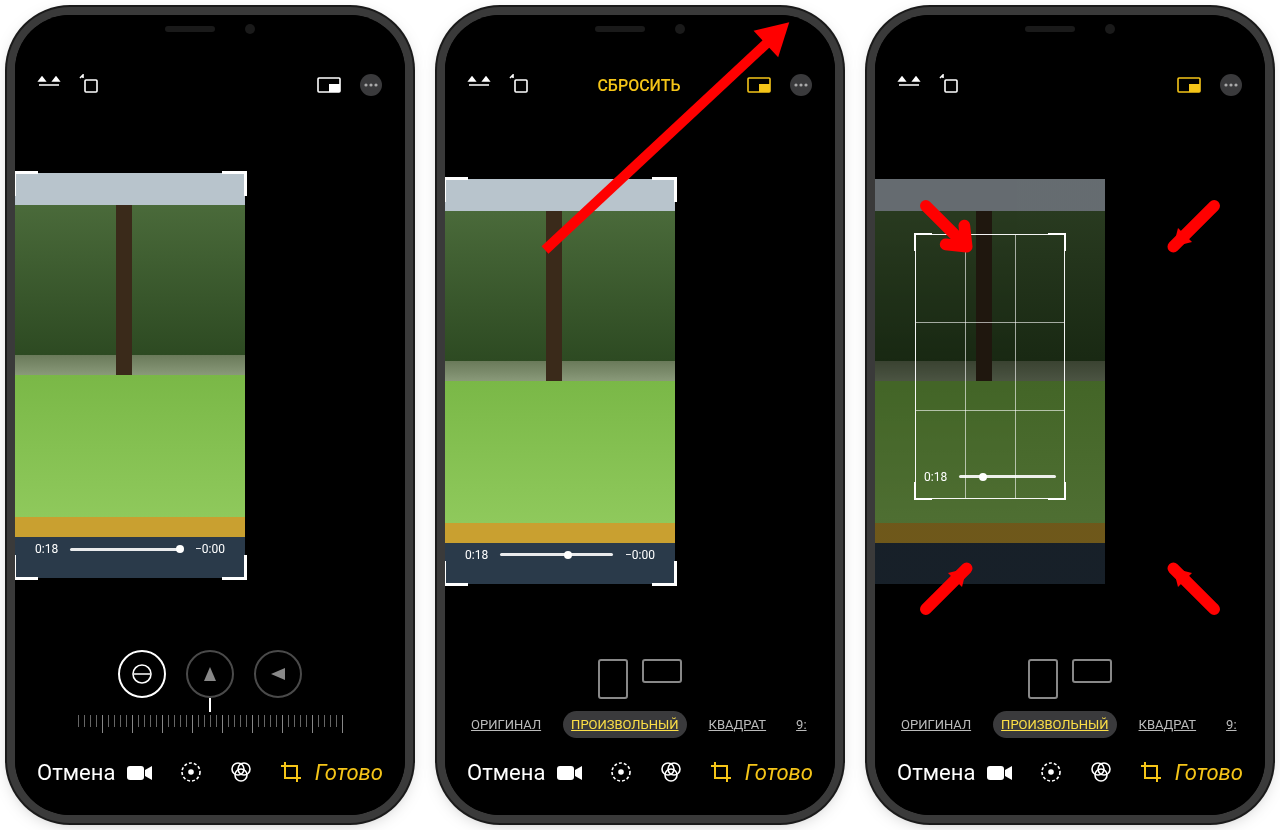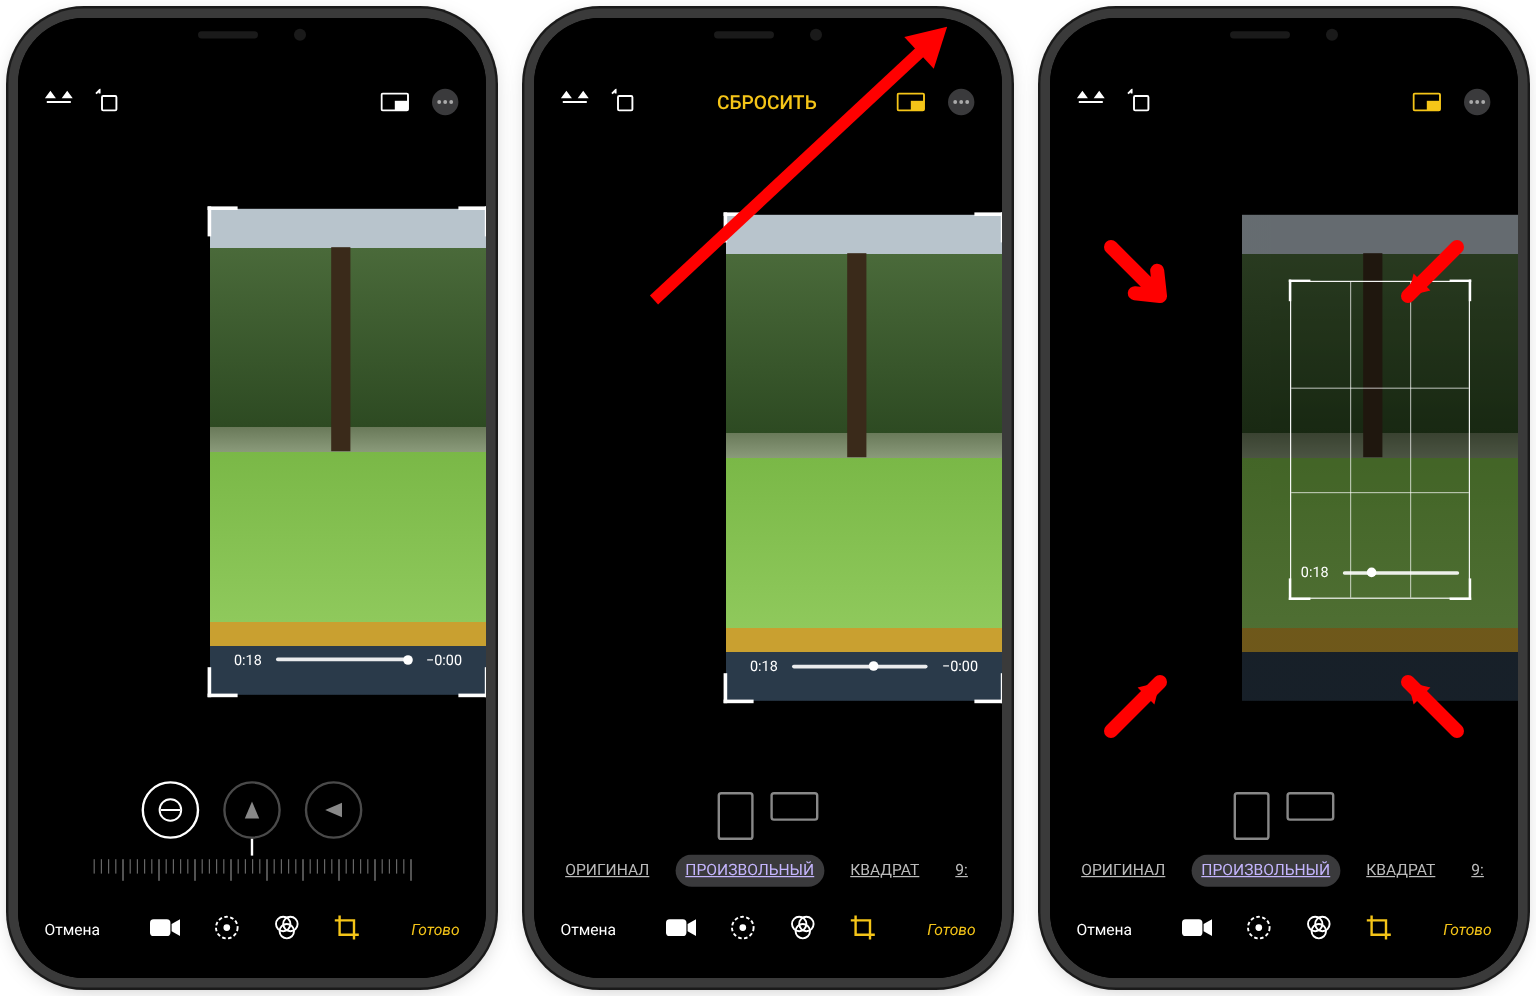--- a/index.html
+++ b/index.html
@@ -51,21 +51,21 @@
     display:flex;align-items:center;justify-content:space-between;
     padding:10px 22px;
     height:40px;
   }
   .topbar-left,.topbar-right{display:flex;gap:18px;align-items:center;}
   .topbar-center{color:var(--accent);font-size:16px;font-weight:500;flex:1;text-align:center;}
   .icon-btn{display:flex;align-items:center;justify-content:center;}
   .photo-area{
     flex:1;
     display:flex;
-    justify-content:flex-end;
+    justify-content:flex-start;
     align-items:center;
     position:relative;
   }
   .photo-frame{
     position:relative;
     width:230px;height:405px;
   }
   .photo-img{
     width:100%;height:100%;
     background:linear-gradient(to bottom,
@@ -119,27 +119,27 @@
   
   .orient-row{display:flex;justify-content:center;gap:14px;padding:12px 0;}
   .orient-box{width:26px;border:2px solid #888;border-radius:3px;}
   .orient-p{height:36px;}
   .orient-l{height:20px;width:36px;}
   .aspect-row{
     display:flex;gap:14px;align-items:center;
     padding:0 18px 6px;font-size:13px;color:#bbb;overflow:hidden;white-space:nowrap;
   }
   .aspect-item{padding:6px 8px;text-decoration:underline;}
-  .aspect-item.active{background:var(--pill);border-radius:14px;color:#c4b5fd;}
+  .aspect-item.active{background:var(--pill);border-radius:14px;color:#fde047;}
 
   
   .bottombar{
-    display:flex;align-items:center;justify-content:space-between;
+    display:flex;align-items:flex-start;justify-content:space-between;
     padding:16px 22px 26px;
-    font-size:13px;
+    font-size:22px;
   }
   .tool-icons{display:flex;gap:26px;align-items:center;}
   .cancel-btn{color:#fff;}
   .done-btn{color:var(--accent);font-style:italic;}
 
   
   .big-arrow-diag{
     position:absolute;
     top:130px;left:100px;
     transform:rotate(-43deg);

